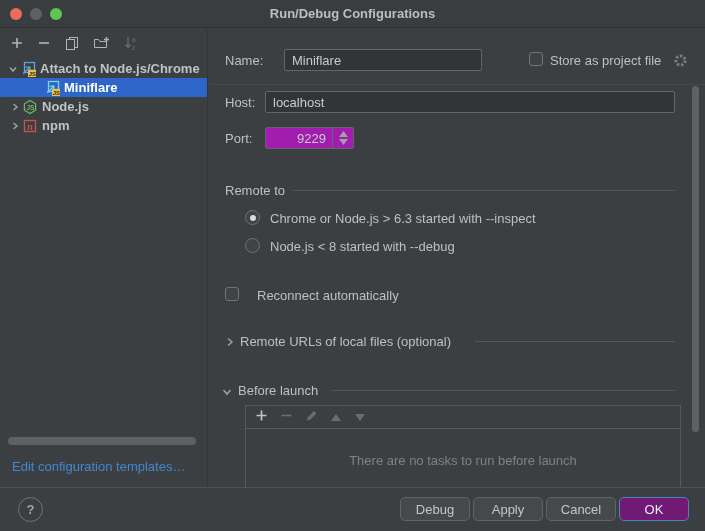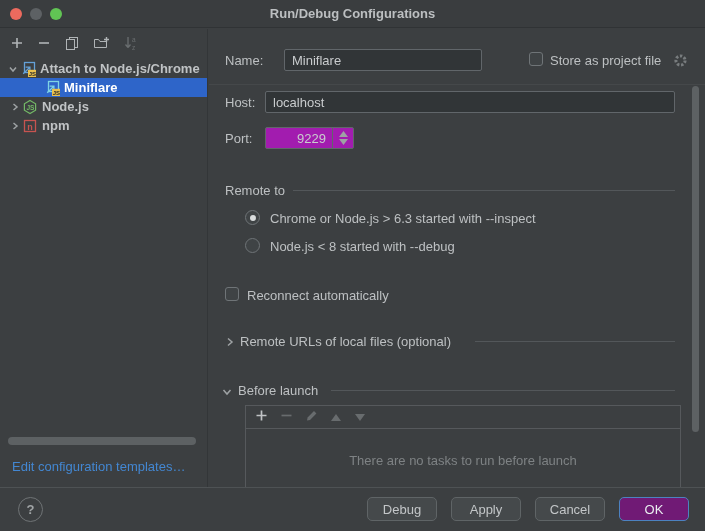--- a/index.html
+++ b/index.html
@@ -70,21 +70,21 @@
   .vscroll { position:absolute; right:6px; top:57px; width:7px; height:346px;
     border-radius:3.5px; background:#5d6163; }
   .gear-abs { position:absolute; left:464px; top:24px; display:flex; }
 
   
   .footer { position:absolute; bottom:0; left:0; right:0; height:44px;
     border-top:1px solid #4e5254; background:#3c3f41; }
   .help-circle { position:absolute; left:18px; top:9px; width:25px; height:25px;
     border:1px solid #6f7375; border-radius:50%; color:#a0a4a6; font-weight:700;
     display:flex; align-items:center; justify-content:center; cursor:pointer; }
-  .btn-row { position:absolute; right:16px; top:9px; display:flex; gap:14px; }
+  .btn-row { position:absolute; right:16px; top:9px; display:flex; gap:3px; }
   .btn { min-width:70px; height:24px; padding:0 12px; background:#45494b;
     border:1px solid #5f6466; border-radius:5px; color:#c3c6c8;
     font-family:"Liberation Sans", sans-serif; font-size:13px; cursor:pointer; }
   .btn.primary { background:#701a75; border-color:#4c82c0; color:#e9edf0; }
   svg text { font-family:"Liberation Sans", sans-serif; }
 </style>
 </head>
 <body>
 
 <div class="titlebar">
@@ -230,21 +230,21 @@
 
   <div class="radio on" style="left:36px; top:181px;">
       <span class="dot"></span>
     </div>
   <div class="lbl" style="left:61px; top:182px;">Chrome or Node.js &gt; 6.3 started with --inspect</div>
 
   <div class="radio" style="left:36px; top:209px;"></div>
   <div class="lbl" style="left:61px; top:210px;">Node.js &lt; 8 started with --debug</div>
 
   <div class="checkbox" style="left:16px; top:258px;"></div>
-  <div class="lbl" style="left:38px; top:259px;">Reconnect automatically</div>
+  <div class="lbl" style="left:48px; top:259px;">Reconnect automatically</div>
 
   <span class="chev-abs" style="left:16px; top:308px;">
     <svg width="10" height="10">
         <path d="M3 1.5 L7 5 L3 8.5" fill="none" stroke="#9ea2a4" stroke-width="1.5"></path>
       </svg>
   </span>
   <div class="lbl" style="left:31px; top:305px;">Remote URLs of local files (optional)</div>
   <div class="secline" style="left:266px; right:30px; top:312px;"></div>
 
   <span class="chev-abs" style="left:13px; top:358px;">

